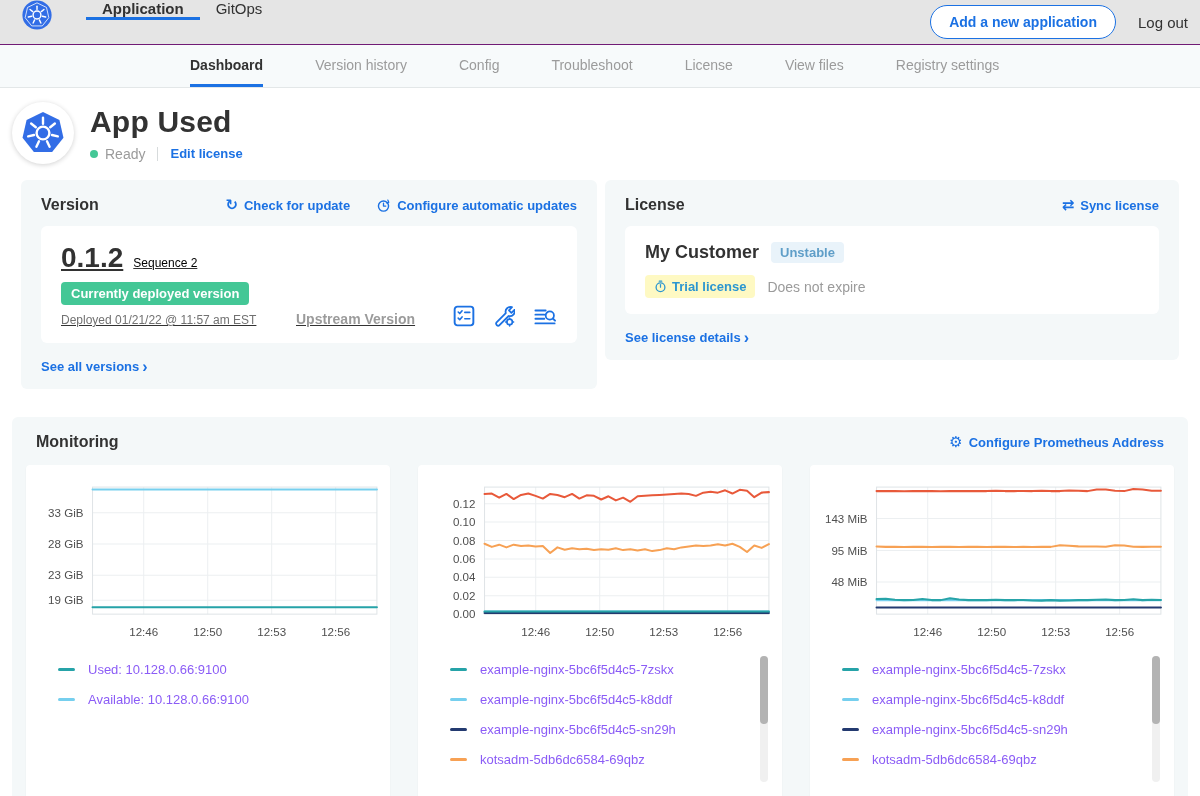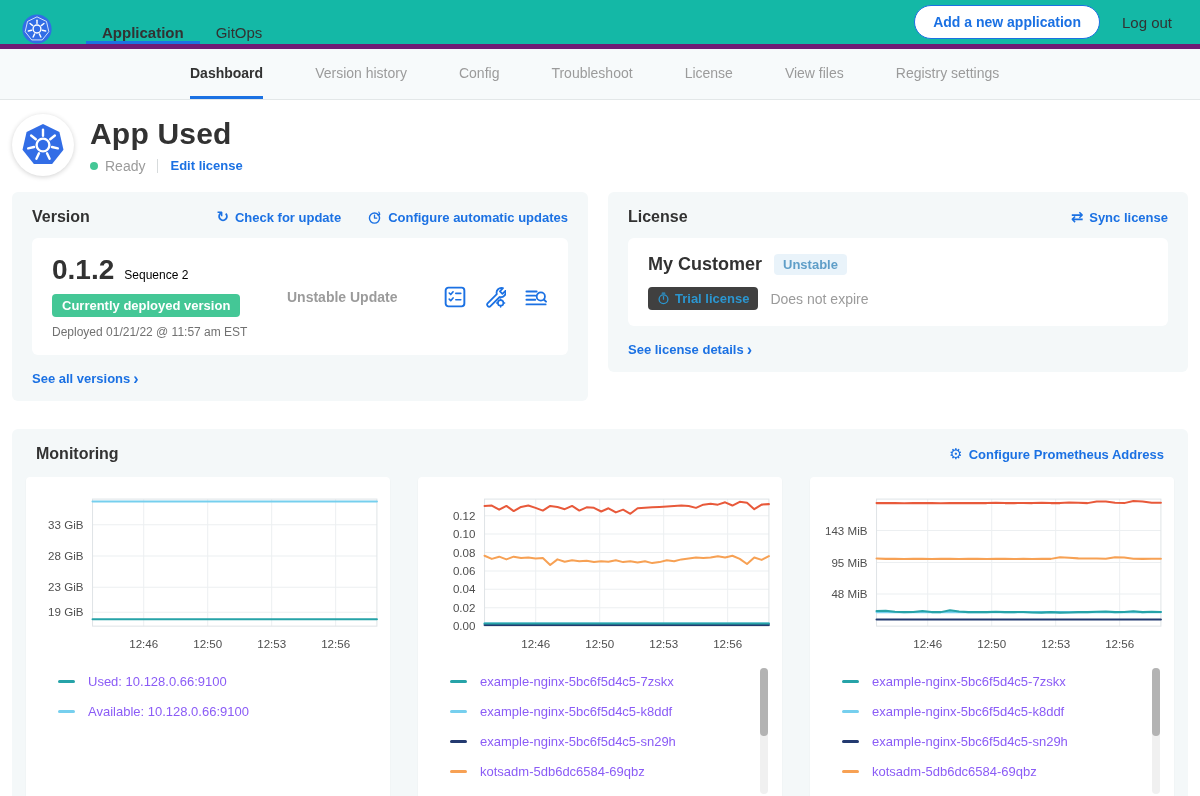--- a/index.html
+++ b/index.html
@@ -1,72 +1,72 @@
 <!DOCTYPE html>
 <html><head>
 <meta charset="utf-8">
 <style>
   * { box-sizing: border-box; margin: 0; padding: 0; }
   html,body { width:1200px; height:796px; background:#fff; font-family:"Liberation Sans",sans-serif; color:#323232; overflow:hidden; }
 
   
-  .topnav { height:44px; display:flex; align-items:flex-end; padding:0 28px 0 22px; background:#14b8a6; }
+  .topnav { height:44px; display:flex; align-items:flex-start; padding:0 12px 0 22px; background:#e5e5e5; }
   .brand { display:flex; align-items:center; margin-right:34px; }
   .topnav-tab { display:flex; align-items:center; padding:0 16px; font-size:15px; font-weight:700; color:#323232; border-bottom:3px solid transparent; cursor:pointer; }
   .topnav-tab.inactive { font-weight:400; }
   .topnav-tab.active { border-bottom-color:#1b71e3; }
   .topnav-spacer { flex:1; }
   .pill-btn { align-self:center; border:1px solid #1b71e3; color:#1b71e3; font-size:14px; font-weight:700; border-radius:18px; padding:8px 18px; background:#fff; cursor:pointer; }
   .logout { align-self:center; margin-left:22px; font-size:15px; color:#323232; cursor:pointer; }
 
   
-  .subnav { height:56px; background:#f7fafb; border-top:5px solid #701a75; border-bottom:1px solid #e3e7e8; display:flex; align-items:stretch; padding-left:190px; }
+  .subnav { height:44px; background:#f7fafb; border-top:1px solid #701a75; border-bottom:1px solid #e3e7e8; display:flex; align-items:stretch; padding-left:190px; }
   .subnav-tab { display:flex; align-items:center; font-size:14px; color:#9b9b9b; margin-right:52px; border-bottom:3px solid transparent; cursor:pointer; white-space:nowrap; }
   .subnav-tab.active { color:#323232; font-weight:700; border-bottom-color:#1b71e3; }
 
   
   .app-header { display:flex; align-items:center; padding:14px 24px 16px 12px; }
   .app-avatar { width:62px; height:62px; border-radius:50%; background:#fff; box-shadow:0 1px 5px rgba(0,0,0,.18); display:flex; align-items:center; justify-content:center; }
   .app-title-wrap { margin-left:16px; }
   .app-name { font-size:30px; font-weight:700; letter-spacing:.2px; }
   .app-status-row { display:flex; align-items:center; margin-top:7px; }
   .status-dot { width:8px; height:8px; border-radius:50%; background:#44c796; margin-right:7px; }
   .status-text { font-size:14px; color:#9b9b9b; }
   .status-sep { width:1px; height:14px; background:#d7dbdc; margin:0 12px; }
   .link { color:#1b71e3; font-weight:700; font-size:13px; cursor:pointer; text-decoration:none; }
 
   
-  .cards-row { display:flex; gap:20px; padding:0 12px; align-items:flex-start; }
+  .cards-row { display:flex; gap:8px; padding:0 21px; align-items:flex-start; }
   .panel { background:#f4f8f9; border-radius:6px; padding:16px 20px 14px; }
   .panel-version { width:576px; }
   .panel-license { flex:1; }
   .panel-head { display:flex; align-items:center; }
   .panel-title { font-size:16px; font-weight:700; }
   .panel-links { margin-left:auto; display:flex; align-items:center; gap:26px; }
   .icon-link { display:flex; align-items:center; gap:6px; color:#1b71e3; font-size:13px; font-weight:700; cursor:pointer; }
   .inner-card { background:#fff; border-radius:6px; margin-top:12px; padding:16px 20px; }
-  .version-inner { display:flex; align-items:center; min-height:104px; }
+  .version-inner { display:flex; align-items:flex-end; min-height:104px;text-decoration:underline; }
   .ver-left { width:235px; }
   .ver-number-row { display:flex; align-items:baseline; gap:10px; }
   .ver-number { font-size:28px; font-weight:800; }
   .ver-seq { font-size:12px; color:#000000; }
   .badge-green { display:inline-block; margin-top:8px; background:#44c796; color:#fff; font-size:13px; font-weight:700; border-radius:4px; padding:4px 10px; }
   .ver-deployed { margin-top:8px; font-size:12px; color:#717171; }
   .ver-source { flex:1; font-size:14px; font-weight:700; color:#9b9b9b; }
   .ver-icons { display:flex; align-items:center; gap:18px; }
   .ver-icons .vicon { cursor:pointer; display:flex; }
   .panel-foot { margin-top:14px; }
   .chev { font-size:16px; font-weight:700; line-height:0; position:relative; top:1px; margin-left:3px; }
 
   .license-inner { min-height:76px; }
   .lic-row1 { display:flex; align-items:center; gap:12px; }
   .lic-customer { font-size:18px; font-weight:700; }
   .badge-channel { background:#e9f3fa; color:#5f9ec8; font-size:13px; font-weight:700; border-radius:4px; padding:3px 9px; }
   .lic-row2 { display:flex; align-items:center; gap:12px; margin-top:12px; }
-  .badge-trial { display:flex; align-items:center; gap:5px; background:#404040; color:#2b96d0; font-size:13px; font-weight:700; border-radius:4px; padding:4px 9px; }
+  .badge-trial { display:flex; align-items:center; gap:5px; background:#fef9c3; color:#2b96d0; font-size:13px; font-weight:700; border-radius:4px; padding:4px 9px; }
   .lic-expiry { font-size:14px; color:#9b9b9b; }
 
   
   .monitoring { margin:28px 12px 0; background:#f4f8f9; border-radius:6px; padding:16px 14px 16px; }
   .mon-head { display:flex; align-items:center; padding:0 10px; }
   .charts-row { display:flex; gap:28px; margin-top:14px; }
   .chart-card { background:#fff; border-radius:4px; flex:1; padding:12px 2px 16px; box-shadow:0 1px 2px rgba(0,0,0,.05); }
   .chart-svg { display:block; width:100%; height:auto; }
   .legend { position:relative; height:138px; padding:16px 16px 0 30px; overflow:hidden; }
   .legend-item { display:flex; align-items:center; gap:13px; margin-bottom:15px; }
@@ -182,21 +182,21 @@
     </div>
     <div class="inner-card version-inner">
       <div class="ver-left">
         <div class="ver-number-row">
           <span class="ver-number">0.1.2</span>
           <span class="ver-seq">Sequence 2</span>
         </div>
         <span class="badge-green">Currently deployed version</span>
         <div class="ver-deployed">Deployed 01/21/22 @ 11:57 am EST</div>
       </div>
-      <div class="ver-source">Unstable Update</div>
+      <div class="ver-source">Upstream Version</div>
       <div class="ver-icons">
         <span class="vicon">
           <svg width="22" height="22" viewBox="0 0 16 16">
             <rect x="1.2" y="1.2" width="13.6" height="13.6" rx="2" fill="none" stroke="#1b71e3" stroke-width="1.4"></rect>
             <path d="M3.8 5.1 l1.1 1.1 1.7-2" fill="none" stroke="#1b71e3" stroke-width="1.2" stroke-linecap="round" stroke-linejoin="round"></path>
             <line x1="8.6" y1="5.4" x2="12.2" y2="5.4" stroke="#1b71e3" stroke-width="1.2" stroke-linecap="round"></line>
             <path d="M3.8 9.6 l1.1 1.1 1.7-2" fill="none" stroke="#1b71e3" stroke-width="1.2" stroke-linecap="round" stroke-linejoin="round"></path>
             <line x1="8.6" y1="10" x2="12.2" y2="10" stroke="#1b71e3" stroke-width="1.2" stroke-linecap="round"></line>
           </svg>
         </span>

